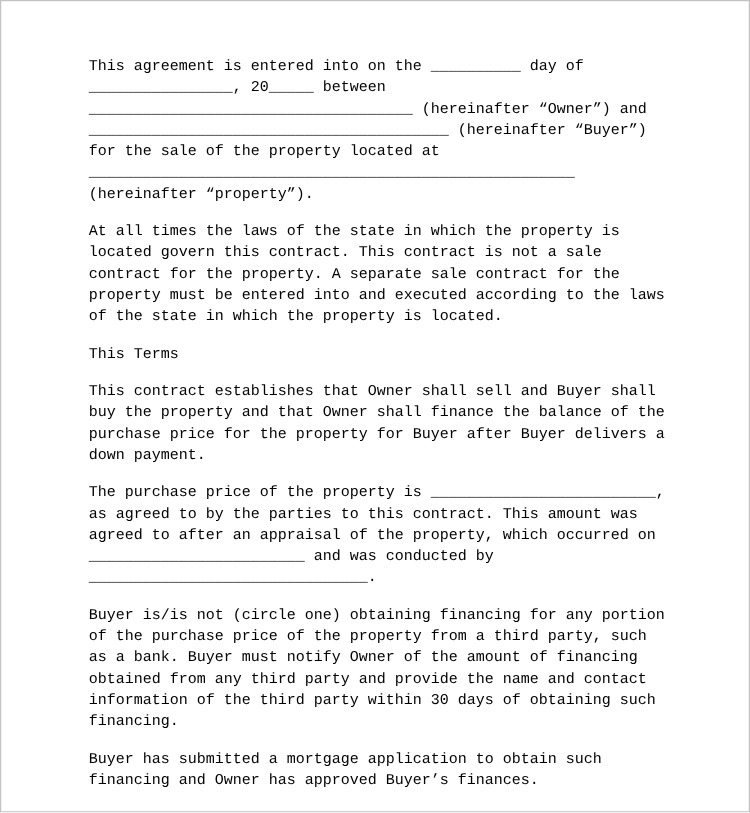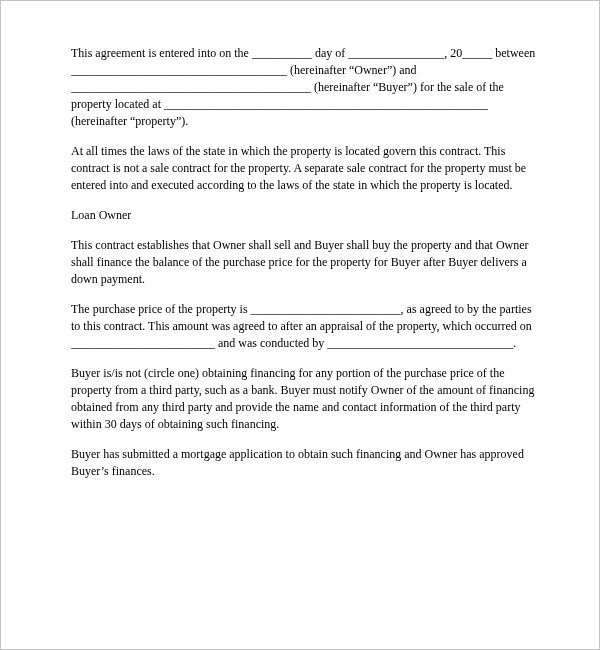--- a/index.html
+++ b/index.html
@@ -9,38 +9,38 @@
   }
   .page {
     position: relative;
     width: 600px;
     height: 650px;
     box-sizing: border-box;
     background: #ffffff;
     border: 1px solid #c3c3c3;
     padding: 44px 60px 0 70px;
     overflow: hidden;
-    font-family: Liberation Serif, serif;
+    font-family: Liberation Mono, monospace;
     font-size: 12px;
     line-height: 17px;
     color: #000000;
     text-align: left;
   }
   .block {
     margin: 0 0 13px 0;
     word-break: break-word;
   }
   .heading {
     margin: 0 0 13px 0;
   }
 </style>
 </head>
 <body>
 
 <div class="page">
   <div class="block">This agreement is entered into on the __________ day of ________________, 20_____ between ____________________________________ (hereinafter “Owner”) and ________________________________________ (hereinafter “Buyer”) for the sale of the property located at ______________________________________________________ (hereinafter “property”).</div>
   <div class="block">At all times the laws of the state in which the property is located govern this contract. This contract is not a sale contract for the property. A separate sale contract for the property must be entered into and executed according to the laws of the state in which the property is located.</div>
-  <div class="heading">Loan Owner</div>
+  <div class="heading">This Terms</div>
   <div class="block">This contract establishes that Owner shall sell and Buyer shall buy the property and that Owner shall finance the balance of the purchase price for the property for Buyer after Buyer delivers a down payment.</div>
   <div class="block">The purchase price of the property is _________________________, as agreed to by the parties to this contract. This amount was agreed to after an appraisal of the property, which occurred on ________________________ and was conducted by _______________________________.</div>
   <div class="block">Buyer is/is not (circle one) obtaining financing for any portion of the purchase price of the property from a third party, such as a bank. Buyer must notify Owner of the amount of financing obtained from any third party and provide the name and contact information of the third party within 30 days of obtaining such financing.</div>
   <div class="block">Buyer has submitted a mortgage application to obtain such financing and Owner has approved Buyer’s finances.</div>
 </div>
 
 </body></html>

